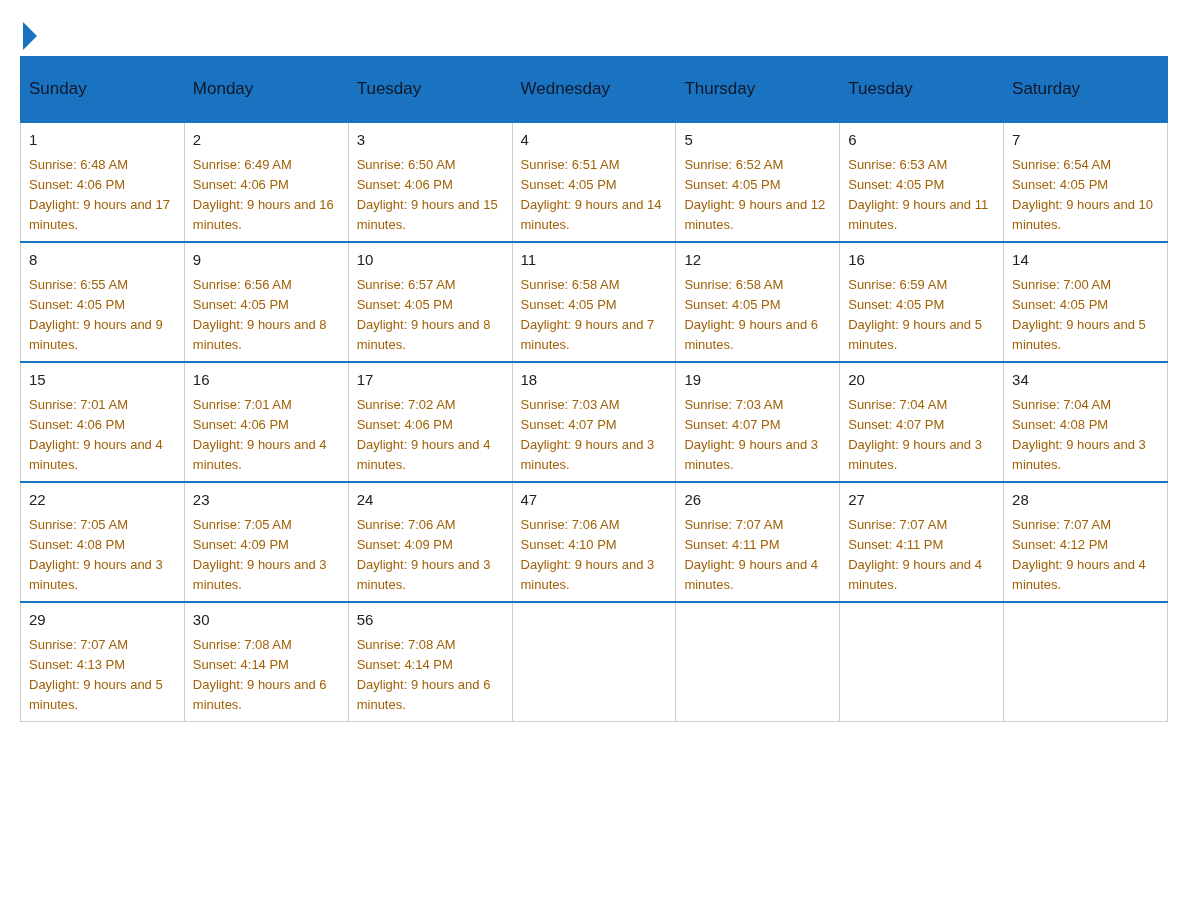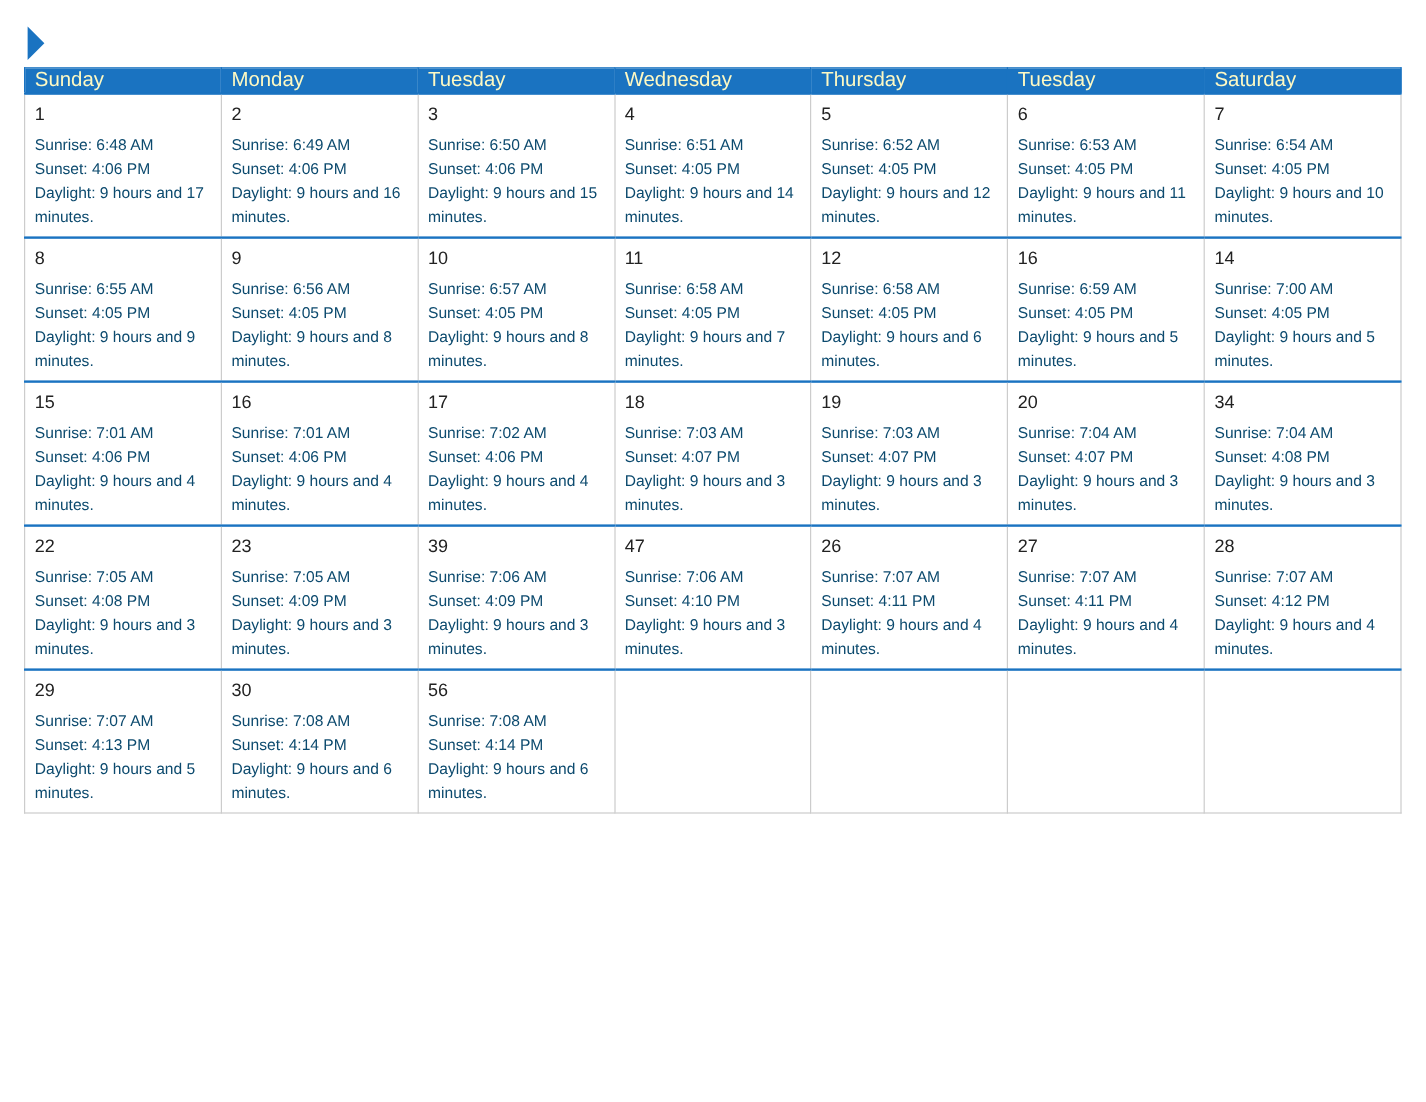--- a/index.html
+++ b/index.html
@@ -62,22 +62,22 @@
       color: #444;
       margin-top: 4px;
     }
     .calendar {
       width: 100%;
       border-collapse: collapse;
       margin-top: 10px;
     }
     .calendar th {
       background-color: #1a73c1;
-      color: #fef9c3;
-      padding: 0 8px;
+      color: #0f172a;
+      padding: 22px 8px;
       text-align: left;
       font-size: 17px;
       font-weight: normal;
       border: 1px solid #1a73c1;
     }
     .calendar td {
       vertical-align: top;
       padding: 6px 8px;
       border: 1px solid #ccc;
       width: 14.28%;
@@ -91,21 +91,21 @@
     }
     .day-num {
       font-size: 15px;
       font-weight: normal;
       margin-bottom: 3px;
       display: block;
       color: #222;
     }
     .day-info {
       font-size: 13px;
-      color: #0c4a6e;
+      color: #a16207;
       line-height: 1.55;
     }
     .empty-cell {
       background: #fff;
     }
   </style>
 </head>
 <body>
 
 <div class="header">
@@ -228,21 +228,21 @@
       <tr class="week-row">
         <td>
           <span class="day-num">22</span>
           <span class="day-info">Sunrise: 7:05 AM<br>Sunset: 4:08 PM<br>Daylight: 9 hours and 3 minutes.</span>
         </td>
         <td>
           <span class="day-num">23</span>
           <span class="day-info">Sunrise: 7:05 AM<br>Sunset: 4:09 PM<br>Daylight: 9 hours and 3 minutes.</span>
         </td>
         <td>
-          <span class="day-num">39</span>
+          <span class="day-num">24</span>
           <span class="day-info">Sunrise: 7:06 AM<br>Sunset: 4:09 PM<br>Daylight: 9 hours and 3 minutes.</span>
         </td>
         <td>
           <span class="day-num">47</span>
           <span class="day-info">Sunrise: 7:06 AM<br>Sunset: 4:10 PM<br>Daylight: 9 hours and 3 minutes.</span>
         </td>
         <td>
           <span class="day-num">26</span>
           <span class="day-info">Sunrise: 7:07 AM<br>Sunset: 4:11 PM<br>Daylight: 9 hours and 4 minutes.</span>
         </td>

